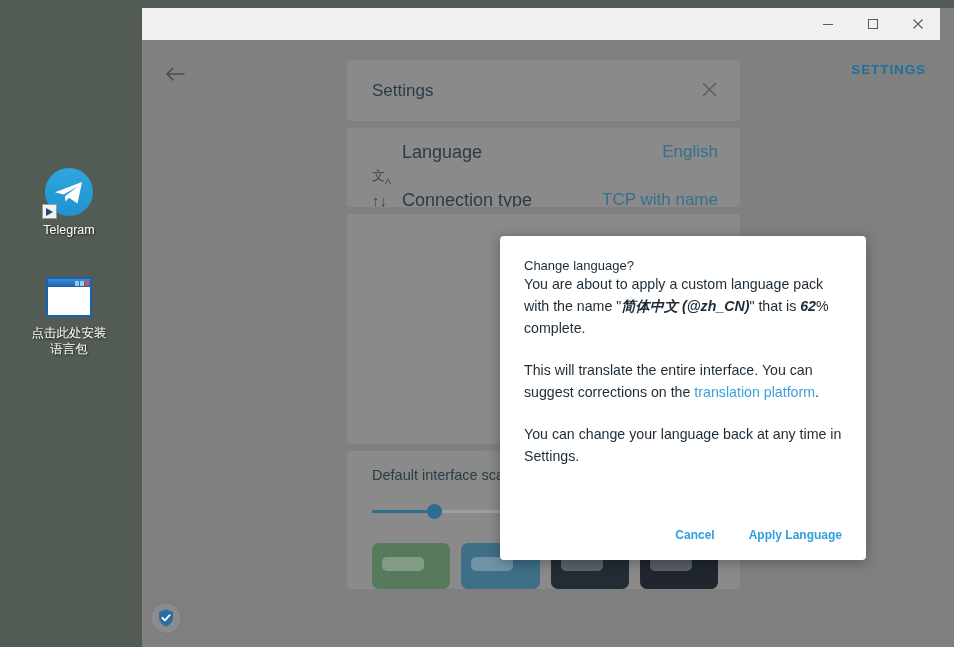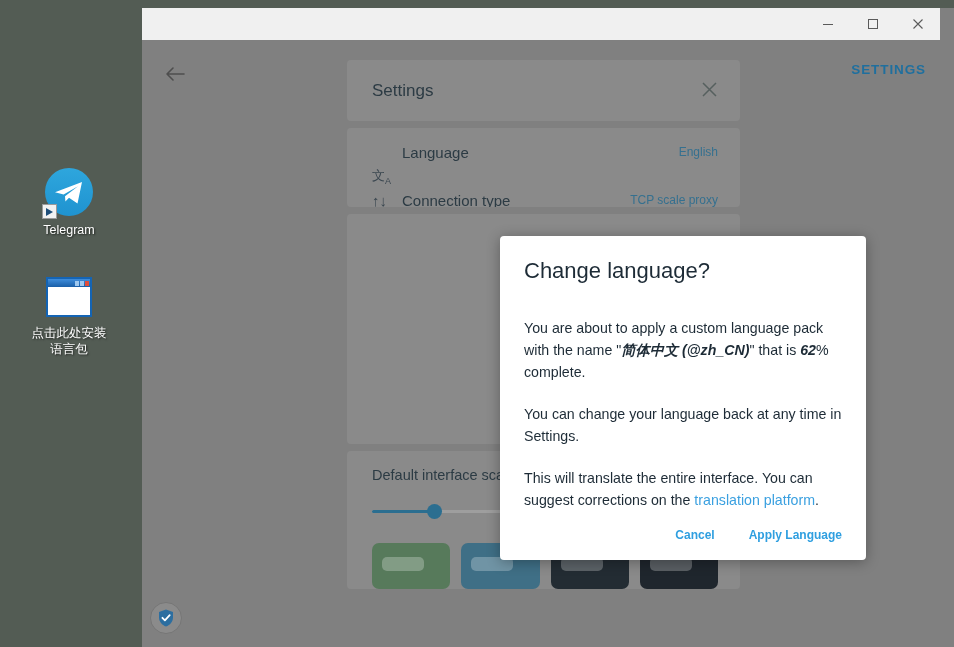--- a/index.html
+++ b/index.html
@@ -241,26 +241,26 @@
 
   .row-icon {
     width: 30px;
     font-size: 15px;
     color: #3b4750;
     flex: 0 0 30px;
   }
 
   .row-label {
     flex: 1;
-    font-size: 15px;
+    font-size: 18px;
     color: #2c3b44;
   }
 
   .row-value {
-    font-size: 12px;
+    font-size: 17px;
     color: #35708f;
   }
 
   .block-filler { }
 
   .scale-block { padding: 14px 22px 16px 25px; }
 
   .scale-head {
     display: flex;
     align-items: center;
@@ -364,23 +364,23 @@
     box-shadow: 0 2px 14px rgba(0,0,0,0.32);
     padding: 0;
     box-sizing: border-box;
   }
 
   .dlg-inner {
     padding: 22px 24px 0 24px;
   }
 
   .dlg-title {
-    font-size: 22px;
+    font-size: 13px;
     color: #1d2b36;
-    margin-bottom: 33px;
+    margin-bottom: 0;
   }
 
   .dlg-p {
     font-size: 14.2px;
     line-height: 22px;
     color: #1d2b36;
     margin: 0 0 20px 0;
   }
   .dlg-p:last-of-type { margin-bottom: 0; }
 
@@ -498,21 +498,21 @@
 
         <div class="panel-block" style="height:79px;">
           <div class="setting-row">
             <span class="row-icon" style="font-size:13px;margin-top:48px;">文<sub style="font-size:9px;">A</sub></span>
             <span class="row-label">Language</span>
             <span class="row-value">English</span>
           </div>
           <div class="setting-row">
             <span class="row-icon">↑↓</span>
             <span class="row-label">Connection type</span>
-            <span class="row-value">TCP scale proxy</span>
+            <span class="row-value">TCP with name</span>
           </div>
         </div>
 
         <div class="panel-block block-filler" style="height:230px;"></div>
 
         <div class="panel-block" style="margin-bottom:0;">
           <div class="scale-block">
             <div class="scale-head">
               <span class="scale-title">Default interface scale</span>
               <span class="toggle">
@@ -546,25 +546,25 @@
       </div>
 
       <div id="modal-dialog">
         <div class="dlg-inner">
           <div class="dlg-title">Change language?</div>
 
           <p class="dlg-p">
             <span>You are about to apply a custom language pack with the name "</span><b>简体中文 (@zh_CN)</b><span>" that is </span><b>62</b><span>% complete.</span>
           </p>
 
-          <p class="dlg-p">You can change your language back at any time in Settings.</p>
-
           <p class="dlg-p">
             <span>This will translate the entire interface. You can suggest corrections on the </span><a class="dlg-link" href="#">translation platform</a><span>.</span>
           </p>
+
+          <p class="dlg-p">You can change your language back at any time in Settings.</p>
         </div>
 
         <div class="dlg-actions">
           <button class="dlg-btn">Cancel</button>
           <button class="dlg-btn">Apply Language</button>
         </div>
       </div>
 
     </div>
   </div>

